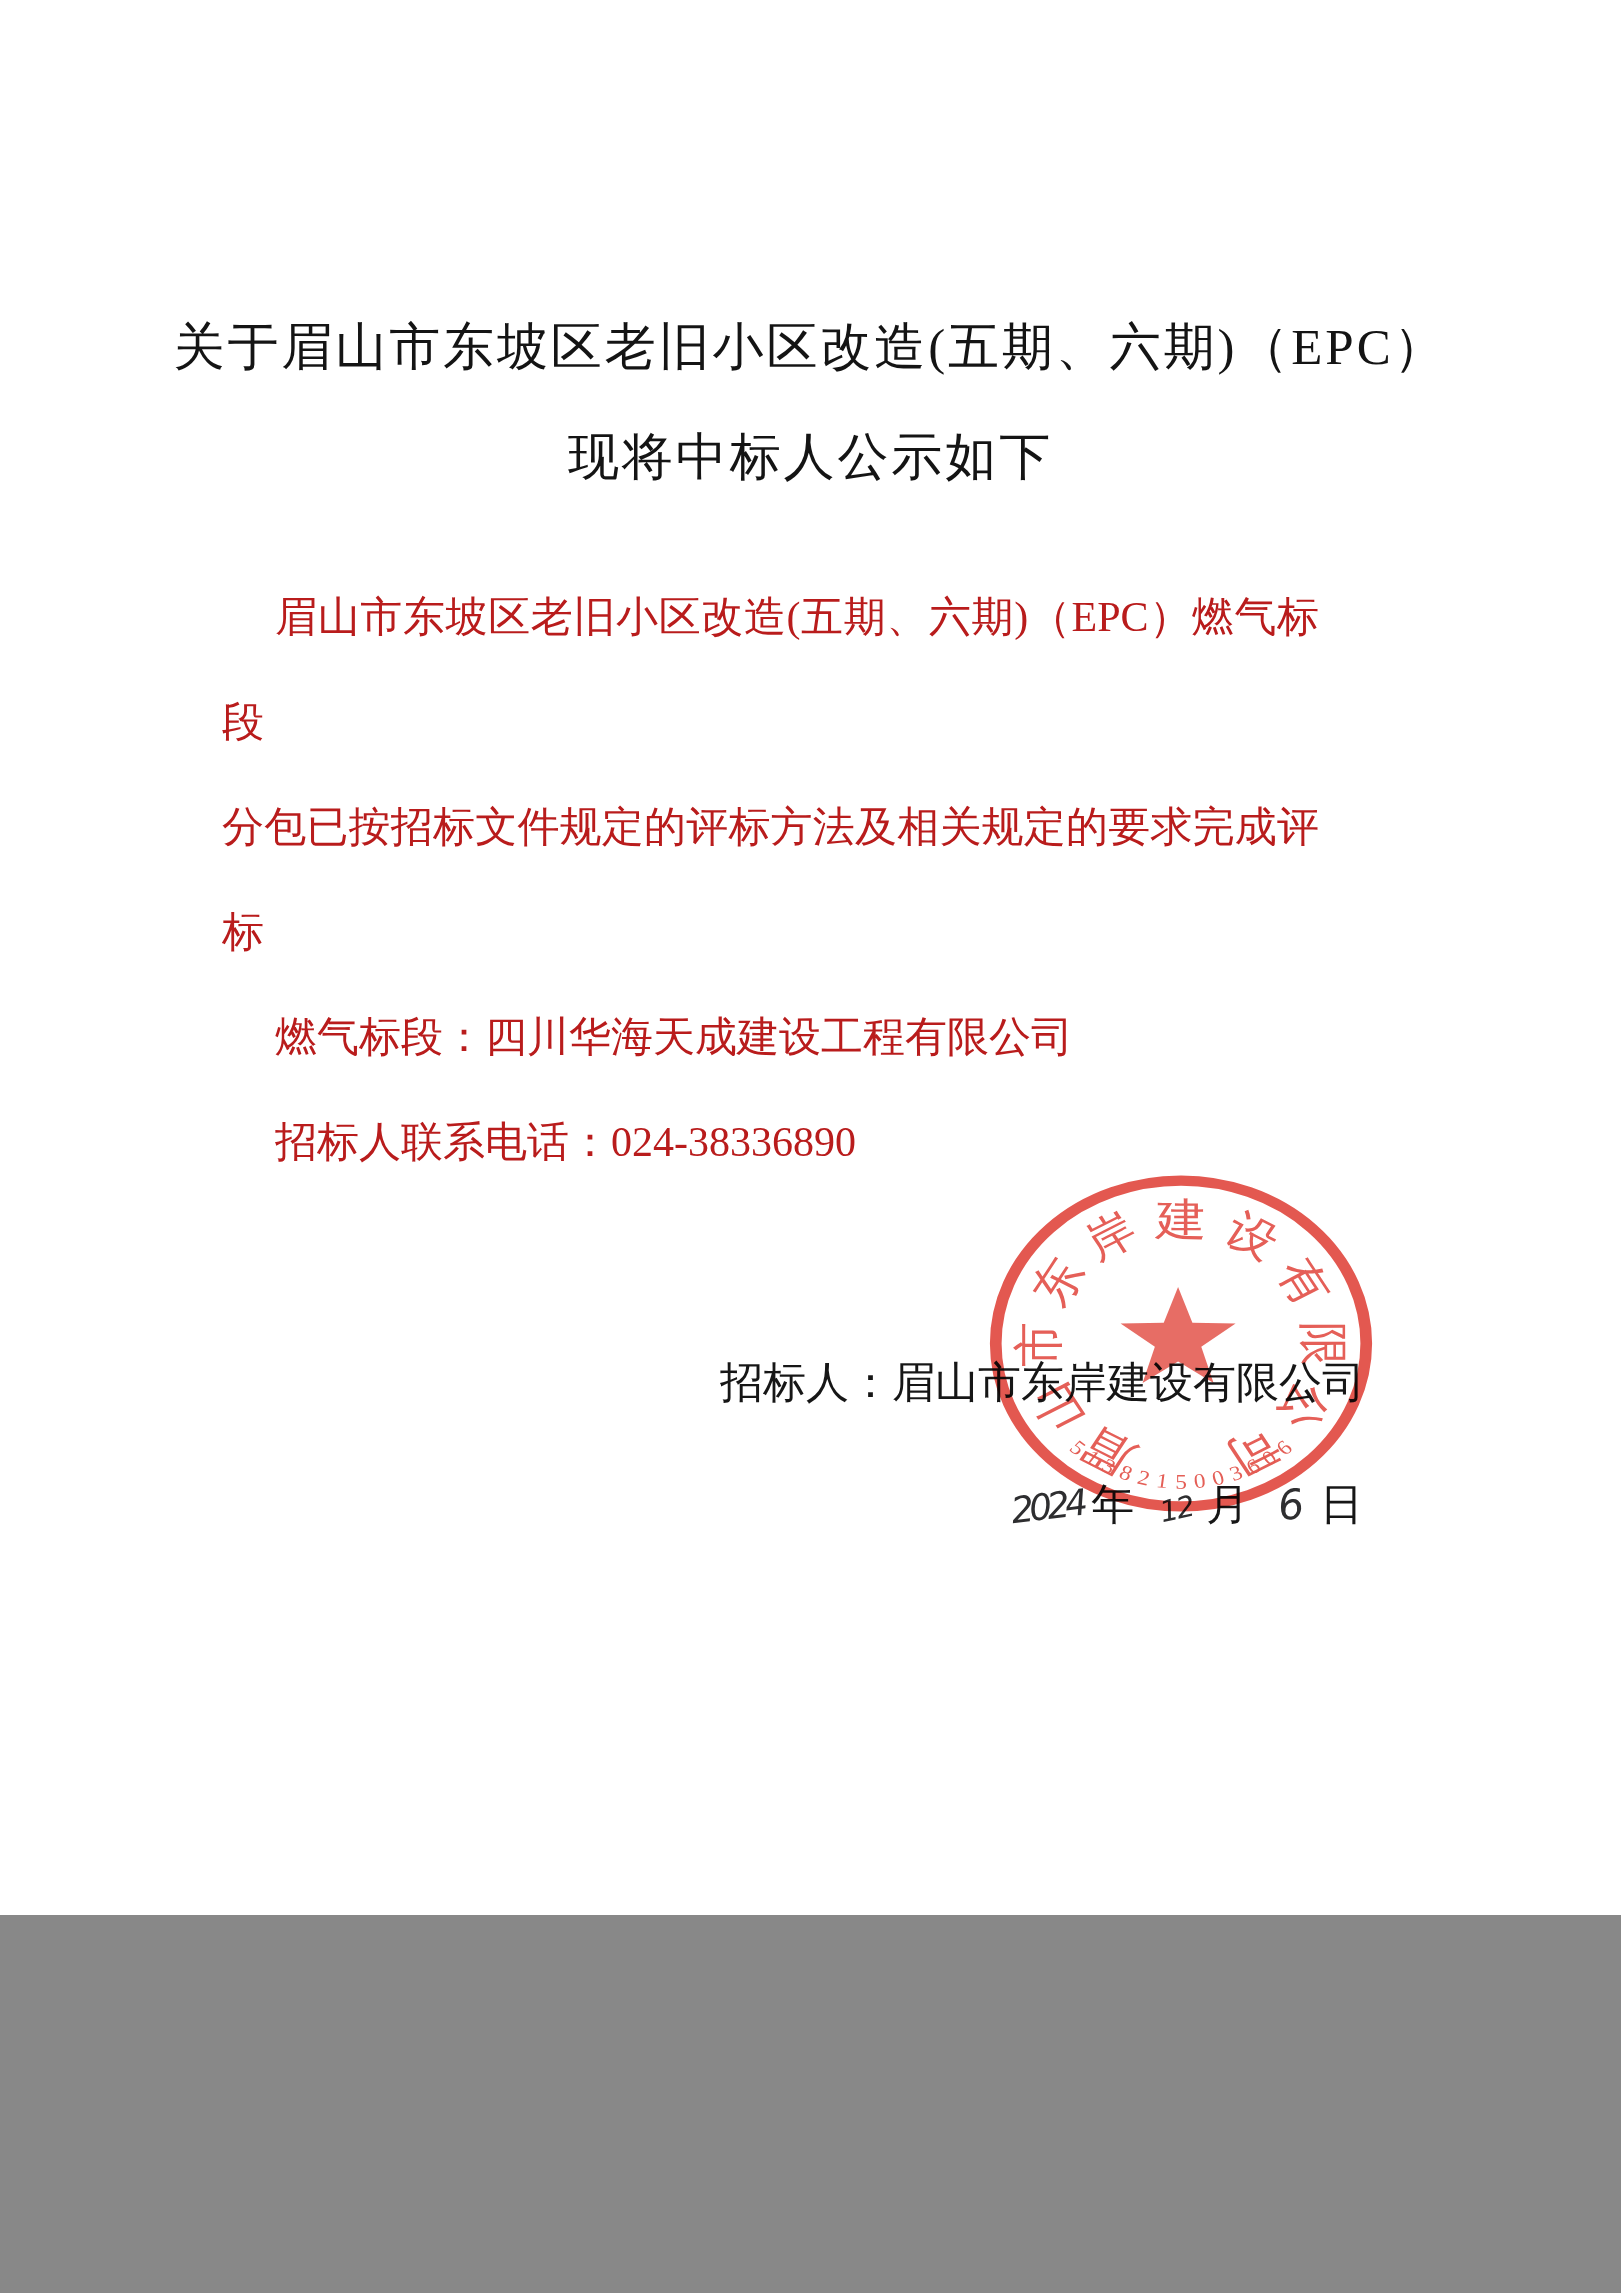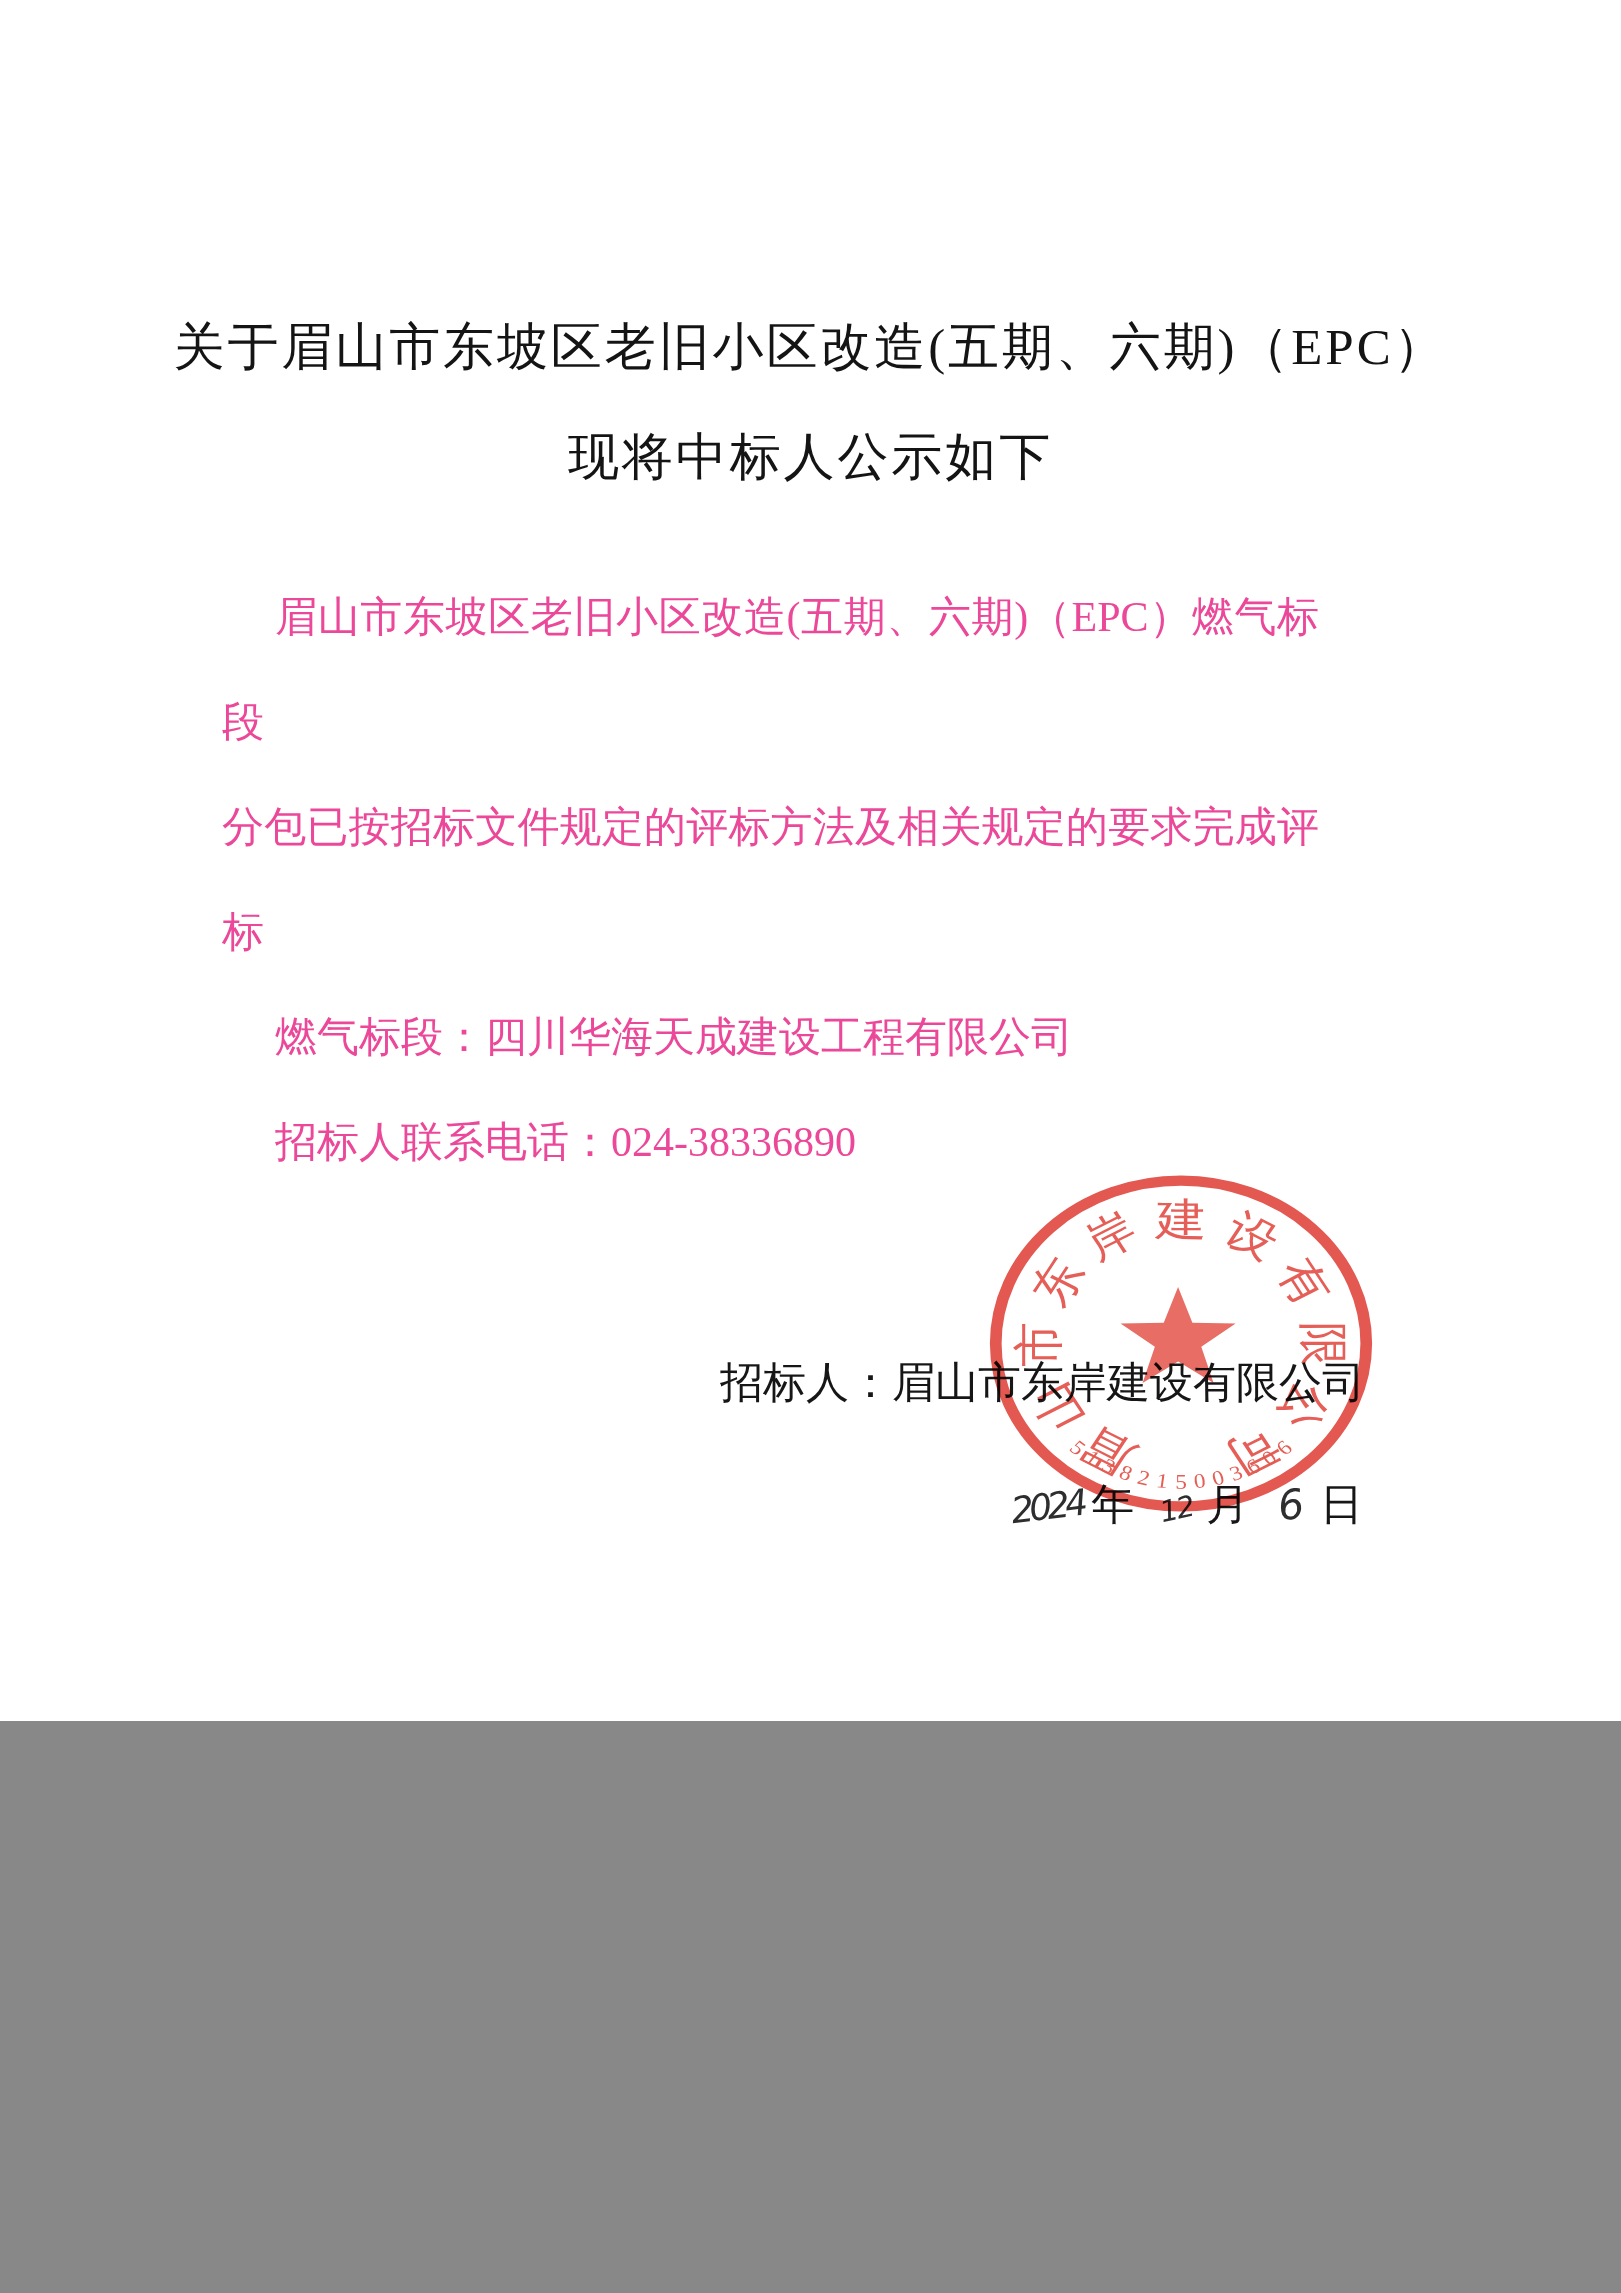--- a/index.html
+++ b/index.html
@@ -1,38 +1,38 @@
 <!DOCTYPE html>
 <html><head>
 <meta charset="utf-8">
 <style>
   html,body { margin:0; padding:0; background:#888; }
   .page {
     position:relative;
-    width:1621px; height:1721px;
+    width:1621px; height:1915px;
     margin:0 auto;
     background:#ffffff;
     overflow:hidden;
     font-family:"Liberation Serif","DejaVu Serif",serif;
     color:#1c1c1c;
   }
   .doc-title {
     padding-top:292px;
     text-align:center;
     font-size:51px;
     line-height:110px;
     letter-spacing:2.9px;
     color:#141414;
   }
   .body-text {
     margin-top:53px;
     padding:0 302px 0 222px;
     font-size:42px;
     line-height:105px;
-    color:#ec4899;
+    color:#b91c1c;
   }
   .line { display:block; }
   .just { text-align:justify; text-align-last:justify; }
   .indent { text-indent:53px; }
   .sig-row {
     margin-top:155px;
     padding-right:256px;
     text-align:right;
     font-size:43px;
     line-height:65px;

